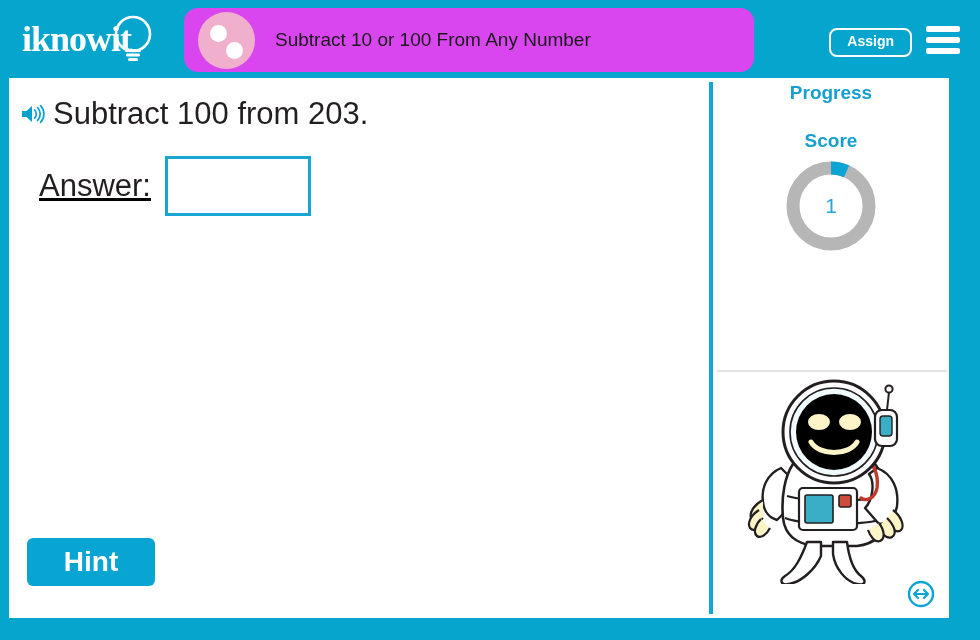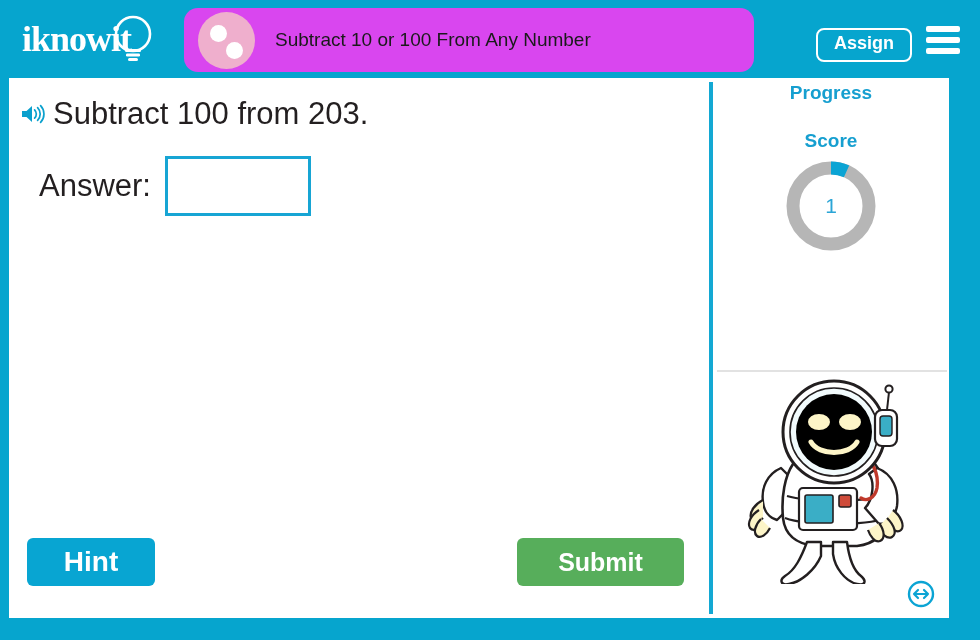--- a/index.html
+++ b/index.html
@@ -83,21 +83,21 @@
   }
 
   
   #assign-button {
     position: absolute;
     right: 68px; top: 28px;
     padding: 4px 16px 6px 16px;
     border: 2px solid #ffffff;
     border-radius: 8px;
     color: #ffffff;
-    font-size: 18px;
+    font-size: 14px;
     font-weight: bold;
     background: transparent;
     cursor: pointer;
     line-height: 1.1;
     font-family: "Liberation Sans", sans-serif;
   }
 
   
   #menu-button {
     position: absolute;
@@ -145,20 +145,21 @@
     color: #231f20;
     font-family: "Liberation Sans", sans-serif;
     white-space: nowrap;
   }
 
   #answer-row {
     position: absolute;
     left: 30px; top: 78px;
     display: flex;
     align-items: center;
+    text-decoration: underline;
   }
   #answer-label {
     font-size: 31px;
     color: #231f20;
     margin-right: 14px;
     font-family: "Liberation Sans", sans-serif;
   }
   #answer-input {
     width: 146px; height: 60px;
     border: 3px solid #17a5d4;
@@ -300,21 +301,20 @@
         </svg>
         <div id="question-text">Subtract 100 from 203.</div>
       </div>
 
       <div id="answer-row">
         <div id="answer-label">Answer:</div>
         <input id="answer-input" type="text" placeholder="" style="">
       </div>
 
       <button id="hint-button">Hint</button>
-      <button id="submit-button">Submit</button>
     </div>
 
     <div id="divider"></div>
 
     <div id="sidebar">
 
       <div class="meter-block" style="margin-top:4px;">
         <div class="meter-title">Progress</div>
       </div>
 

